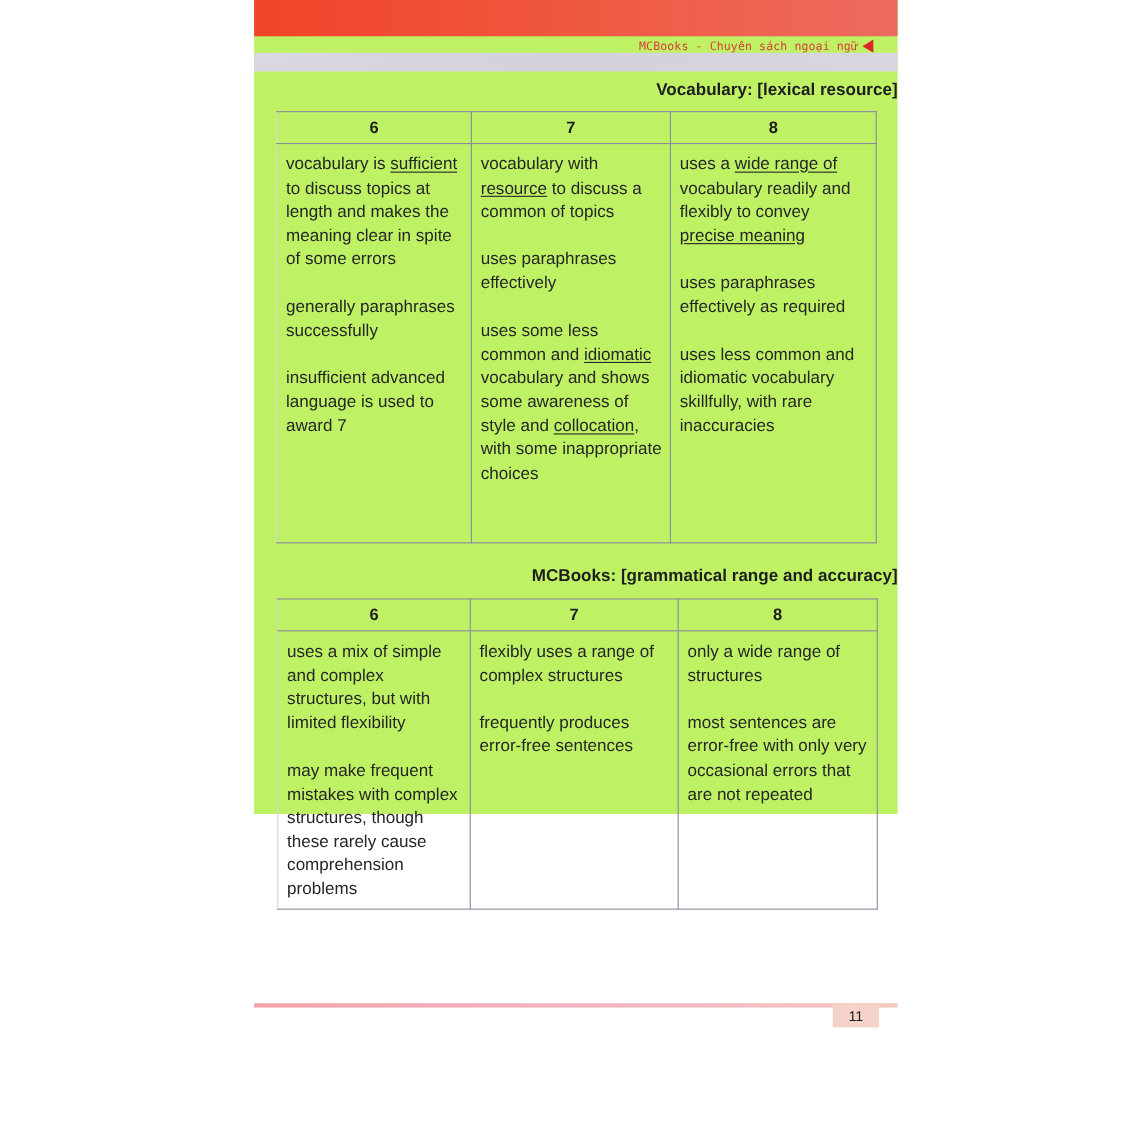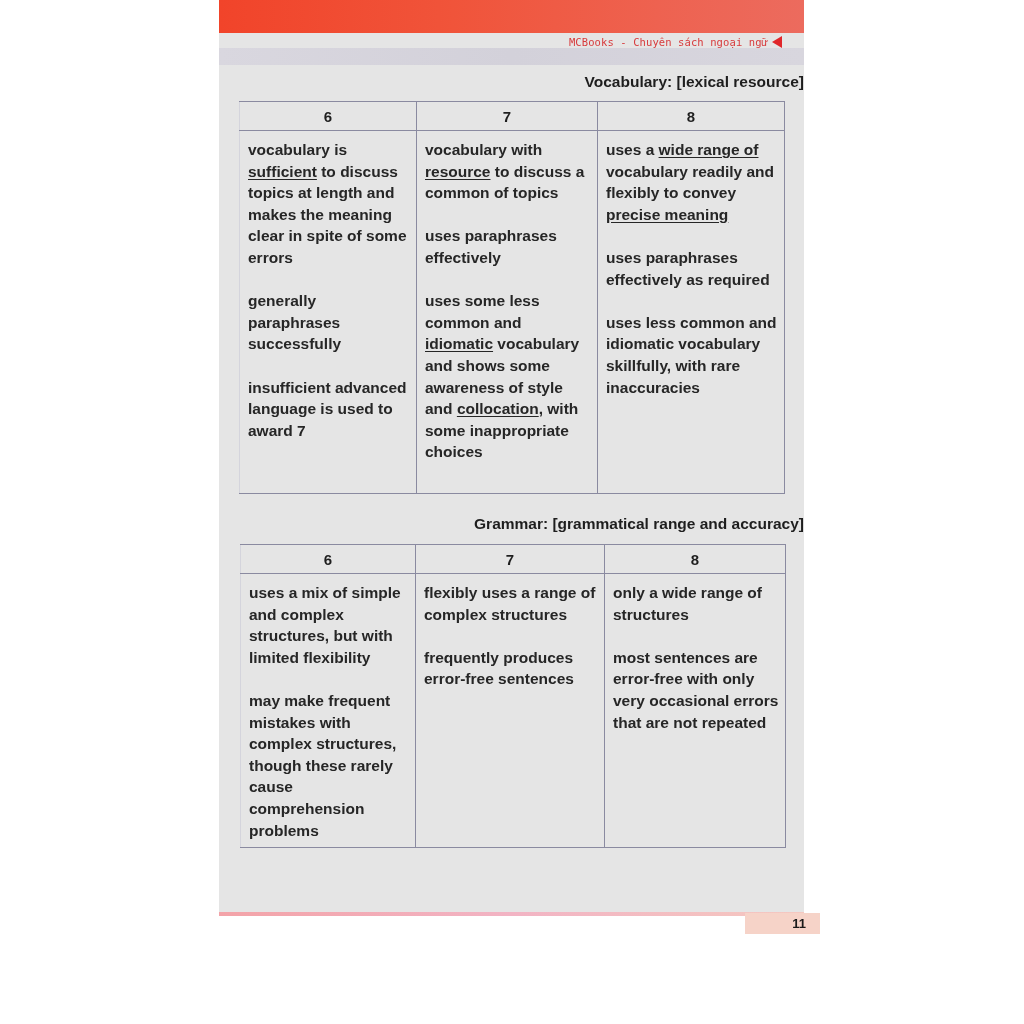--- a/index.html
+++ b/index.html
@@ -1,46 +1,46 @@
 <!DOCTYPE html>
 <html><head>
 <meta charset="utf-8">
 <style>
   html, body { margin: 0; padding: 0; background: #ffffff; }
   body { width: 1024px; height: 1024px; position: relative; overflow: hidden;
          font-family: "Liberation Sans", "DejaVu Sans", sans-serif; color: #222; }
-  .page { position: absolute; left: 219px; top: 0; width: 585px; height: 916px; background: #e5e5e5; }
+  .page { position: absolute; left: 231px; top: 0; width: 585px; height: 740px; background: #bef264; }
   .red-bar { position: absolute; left: 0; top: 0; width: 585px; height: 33px;
              background: linear-gradient(90deg, #f1442a 0%, #f0543a 40%, #ee6250 75%, #ec6b5e 100%); }
   .header-line { position: absolute; right: 22px; top: 35px; height: 13px;
                  display: flex; align-items: center; gap: 4px; }
   .header-text { font-family: "DejaVu Sans Mono", "Liberation Mono", monospace; font-size: 10.5px;
                  color: #d83a3c; letter-spacing: 0.1px; }
   .triangle { width: 0; height: 0; border-top: 6px solid transparent; border-bottom: 6px solid transparent;
               border-right: 10px solid #e0262a; }
   .gray-band { position: absolute; left: 0; top: 48px; width: 585px; height: 17px;
                background: linear-gradient(90deg, #d9d7df, #d3d1da 50%, #d8d6de); }
 
   .section-title { position: absolute; left: 0; width: 585px; text-align: right; font-weight: bold;
                    font-size: 15.5px; color: #1e1e1e; }
   .rubric { position: absolute; border-collapse: collapse; table-layout: fixed; }
   .rubric th, .rubric td { border: 1px solid #8a8aa0; vertical-align: top; }
   .rubric th { height: 28px; font-size: 15px; font-weight: bold; text-align: center;
                vertical-align: middle; color: #1e1e1e; padding: 0; }
   .rubric td { font-size: 15.5px; line-height: 21.6px; color: #262626; padding: 8px 6px 6px 8px; }
-  .rubric td .para { margin: 0 0 21.6px 0; font-weight: bold; }
+  .rubric td .para { margin: 0 0 21.6px 0; }
   .rubric td .para:last-child { margin-bottom: 0; }
   .rubric .edge-left { border-left-color: #d4d4dc; }
   u { text-decoration: underline; text-underline-offset: 2px; }
 
   .footer-line { position: absolute; left: 0; top: 912px; width: 585px; height: 4px;
                  background: linear-gradient(90deg, #f3a3a8, #f2b4c4 50%, #f5c8c0); }
   .page-num { position: absolute; left: 526px; top: 913px; width: 42px; height: 21px;
-              background: #f6d3c8; font-weight: bold; font-size: 13px; text-align: center;
-              line-height: 21px; color: #1a1a1a; padding-left: 33px; }
+              background: #f6d3c8; font-weight: normal; font-size: 13px; text-align: center;
+              line-height: 21px; color: #1a1a1a; }
 </style>
 </head>
 <body>
 
 <div class="page">
   <div class="red-bar"></div>
   <div class="header-line">
     <span class="header-text">MCBooks - Chuyên sách ngoại ngữ</span>
     <span class="triangle"></span>
   </div>
@@ -75,21 +75,21 @@
           </td>
         <td>
             <div class="para"><span>uses a </span><u>wide range of</u><span> vocabulary readily and flexibly to convey </span><u>precise meaning</u></div>
             <div class="para"><span>uses paraphrases effectively as required</span></div>
             <div class="para"><span>uses less common and idiomatic vocabulary skillfully, with rare inaccuracies</span></div>
           </td>
       </tr>
     </tbody>
   </table>
 
-  <div class="section-title" style="top:515px;">Grammar: [grammatical range and accuracy]</div>
+  <div class="section-title" style="top:515px;">MCBooks: [grammatical range and accuracy]</div>
 
   <table class="rubric" id="grammar-table" style="left:21px; top:544px; width:545px; height:283px;">
     <colgroup>
         <col style="width:175px">
         <col style="width:189px">
         <col style="width:181px">
       </colgroup>
     <thead>
       <tr>
         <th class="edge-left">6</th>

